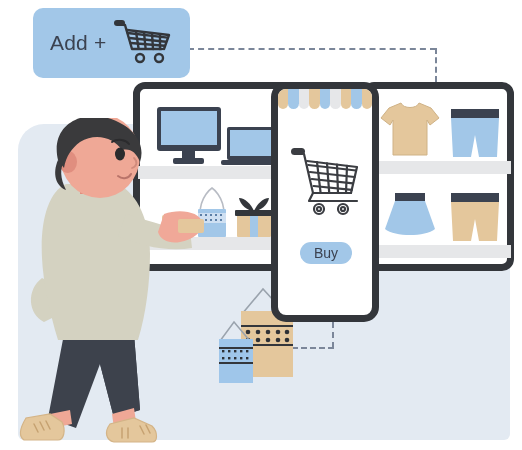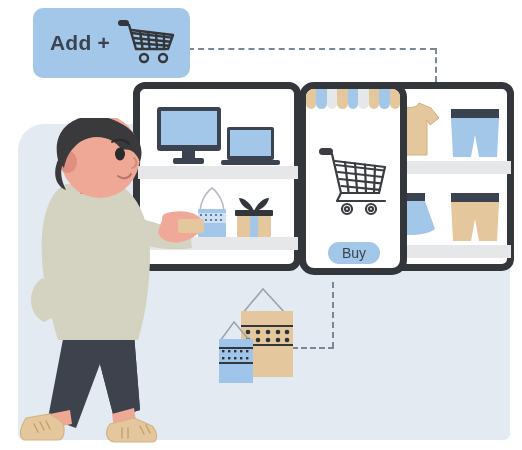--- a/index.html
+++ b/index.html
@@ -29,21 +29,21 @@
     left: 33px; top: 8px;
     width: 157px; height: 70px;
     background: #a2c7e8;
     border-radius: 10px;
     display: flex; align-items: center;
   }
   #add-card-label {
     margin-left: 17px;
     font-size: 21px;
     color: #3b4250;
-    font-weight: 700;
+    font-weight: 400;
     letter-spacing: .2px;
   }
   #add-card-cart { margin-left: 8px; margin-top: 2px; }
 
   
   .dash-h {
     border-top: 2px dashed #7b8699;
     height: 0;
   }
   .dash-v {
@@ -62,27 +62,26 @@
     border-radius: 12px;
   }
   #left-screen  { left: 133px; top: 82px; width: 168px; height: 189px; }
   #right-screen { left: 362px; top: 82px; width: 152px; height: 189px; }
 
   .shelf { position: absolute; background: #e6e7e9; height: 13px; }
 
   
   #phone {
     left: 271px; top: 82px;
-    width: 108px; height: 193px;
+    width: 108px; height: 240px;
     background: #ffffff;
     border: 7px solid #33363b;
     border-radius: 15px;
     overflow: hidden;
     z-index: 5;
-    margin-left: 28px;
   }
   #awning { position: absolute; left: 0; top: 0; width: 94px; height: 26px; display: flex; }
   #awning .stripe { flex: 1 1 0; height: 20px; border-radius: 0 0 7px 7px; }
   #phone-cart { position: absolute; left: 13px; top: 56px; }
   #buy-btn {
     position: absolute; left: 22px; top: 153px;
     width: 52px; height: 22px;
     background: #a2c7e8;
     border-radius: 11px;
     display: flex; align-items: center; justify-content: center;

